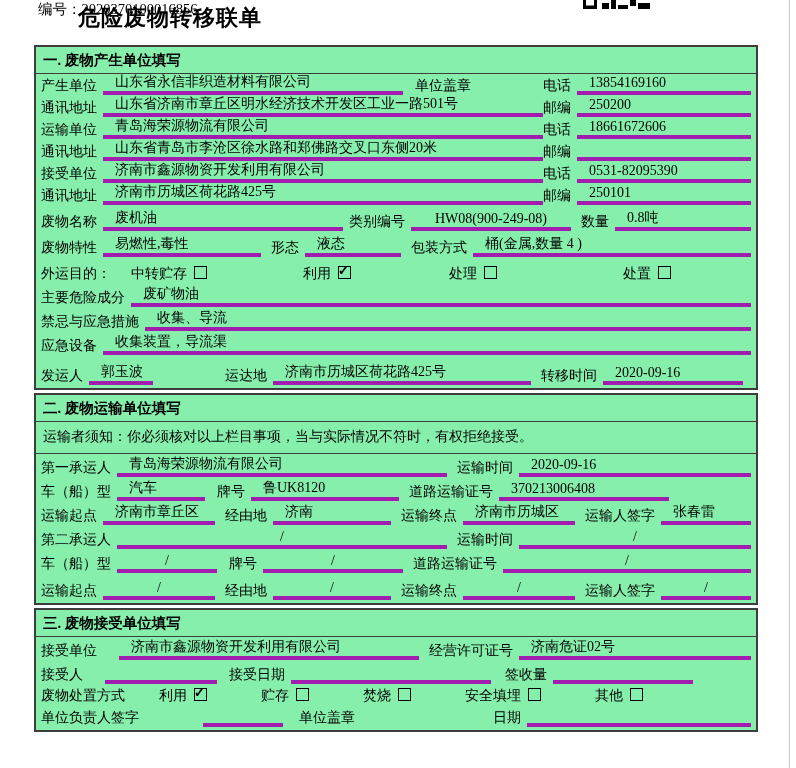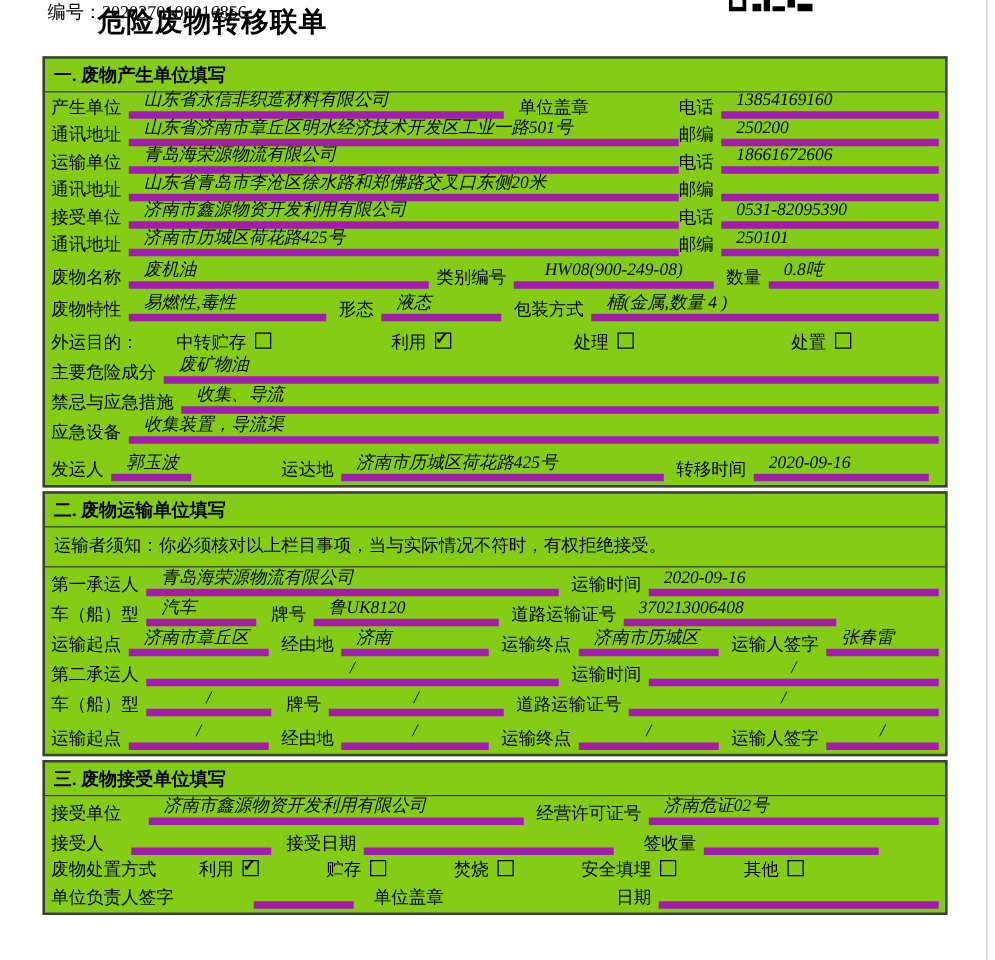--- a/index.html
+++ b/index.html
@@ -6,42 +6,42 @@
   .page{position:relative;width:796px;height:768px;background:#fff;overflow:hidden;
         font-family:"Liberation Serif","DejaVu Serif",serif;font-size:14px;color:#000;}
   .page-edge{position:absolute;left:789px;top:0;width:1px;height:768px;background:#c9c9cd;}
   
   .doc-head{position:relative;height:45px;}
   .num{position:absolute;left:38px;top:0;font-size:14.5px;white-space:nowrap;}
   .doc-title{position:absolute;left:0;right:0;top:3px;padding-left:78px;
              font-size:22px;font-weight:bold;letter-spacing:1px;}
   .qr{position:absolute;left:583px;top:0;}
   
-  .box{box-sizing:border-box;margin:0 0 3px 34px;width:724px;border:2px solid #3d3d3d;background:#84cc16;}
+  .box{box-sizing:border-box;margin:0 0 3px 34px;width:724px;border:2px solid #3d3d3d;background:#86efac;}
   .sec-title{font-weight:bold;font-size:14.5px;padding:4px 7px 3px;border-bottom:1.5px solid #3d3d3d;}
   .notice{padding:6px 7px 7px;border-bottom:1.5px solid #3d3d3d;}
   
   .row{display:flex;align-items:flex-end;box-sizing:border-box;padding:0 5px 3px 5px;}
   .lcol{display:flex;flex:0 0 502px;align-items:flex-end;min-width:0;}
   .lbl{white-space:nowrap;padding-right:6px;}
-  .uv{box-sizing:border-box;border-bottom:6px solid #a21caf;padding:0 4px 0 12px;
-      white-space:nowrap;overflow:hidden;min-height:17px;font-style:italic;}
+  .uv{box-sizing:border-box;border-bottom:4px solid #a21caf;padding:0 4px 0 12px;
+      white-space:nowrap;overflow:hidden;min-height:17px;}
   .c{text-align:center;padding-left:4px;}
   .fill{flex:1;}
   .spacer{flex:1;}
   .opt{white-space:nowrap;}
   .cb{display:inline-block;width:11px;height:11px;border:1px solid #000;margin-left:7px;
       position:relative;top:1px;}
   .cb.on::after{content:"\2713";position:absolute;left:-1px;top:-4px;font-size:13px;font-weight:bold;}
   
   .w64{width:64px}.w80{width:80px}.w88{width:88px}.w96{width:96px}.w100{width:100px}
   .w112{width:112px}.w118{width:118px}.w140{width:140px}.w148{width:148px}.w158{width:158px}
   .w160{width:160px}.w170{width:170px}.w200{width:200px}.w240{width:240px}.w258{width:258px}
   .w300{width:300px}.w330{width:330px}
-  .ml6{margin-left:6px}.ml10{margin-left:10px}.ml12{margin-left:12px}.ml14{margin-left:24px}
+  .ml6{margin-left:6px}.ml10{margin-left:10px}.ml12{margin-left:12px}.ml14{margin-left:14px}
   .ml16{margin-left:16px}.ml28{margin-left:28px}.ml52{margin-left:72px}.ml54{margin-left:54px}
   .ml58{margin-left:58px}.ml96{margin-left:96px}.ml98{margin-left:98px}.ml126{margin-left:126px}
   .ml132{margin-left:132px}
   .h21{height:21px}.h22{height:22px}.h24{height:24px}.h26{height:26px}.h27{height:27px}.h30{height:30px}
 </style>
 </head>
 <body>
 
 <div class="page">
 

